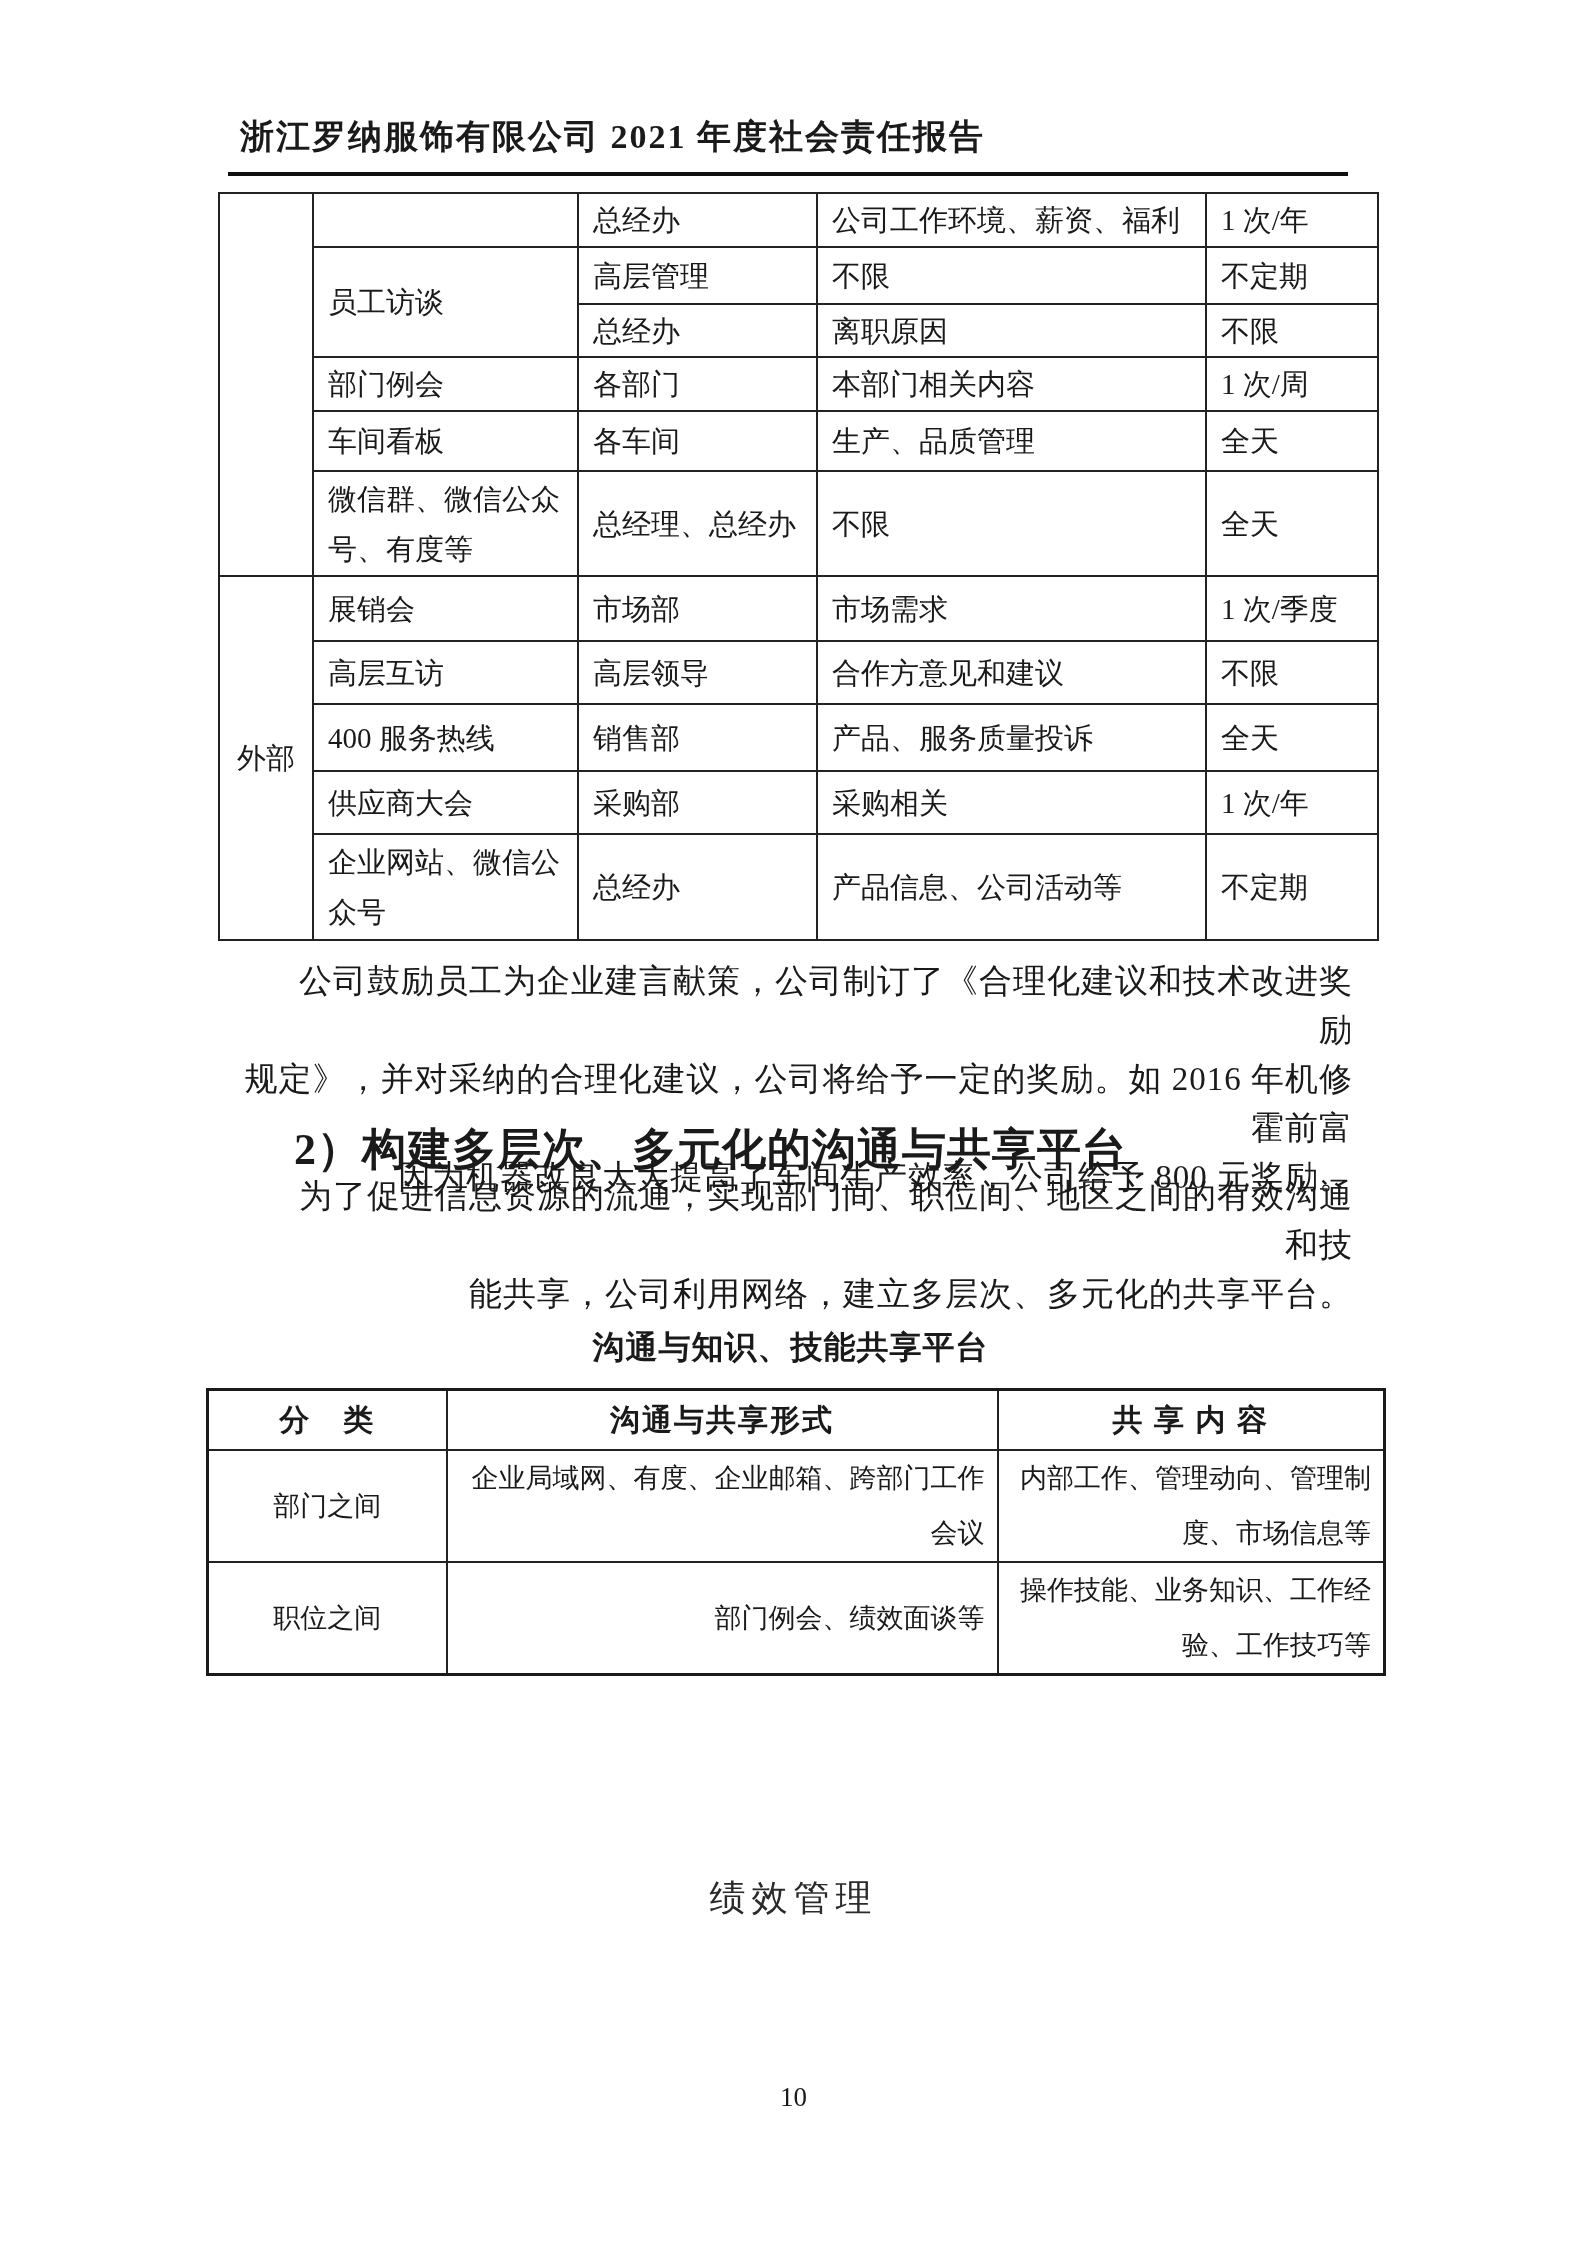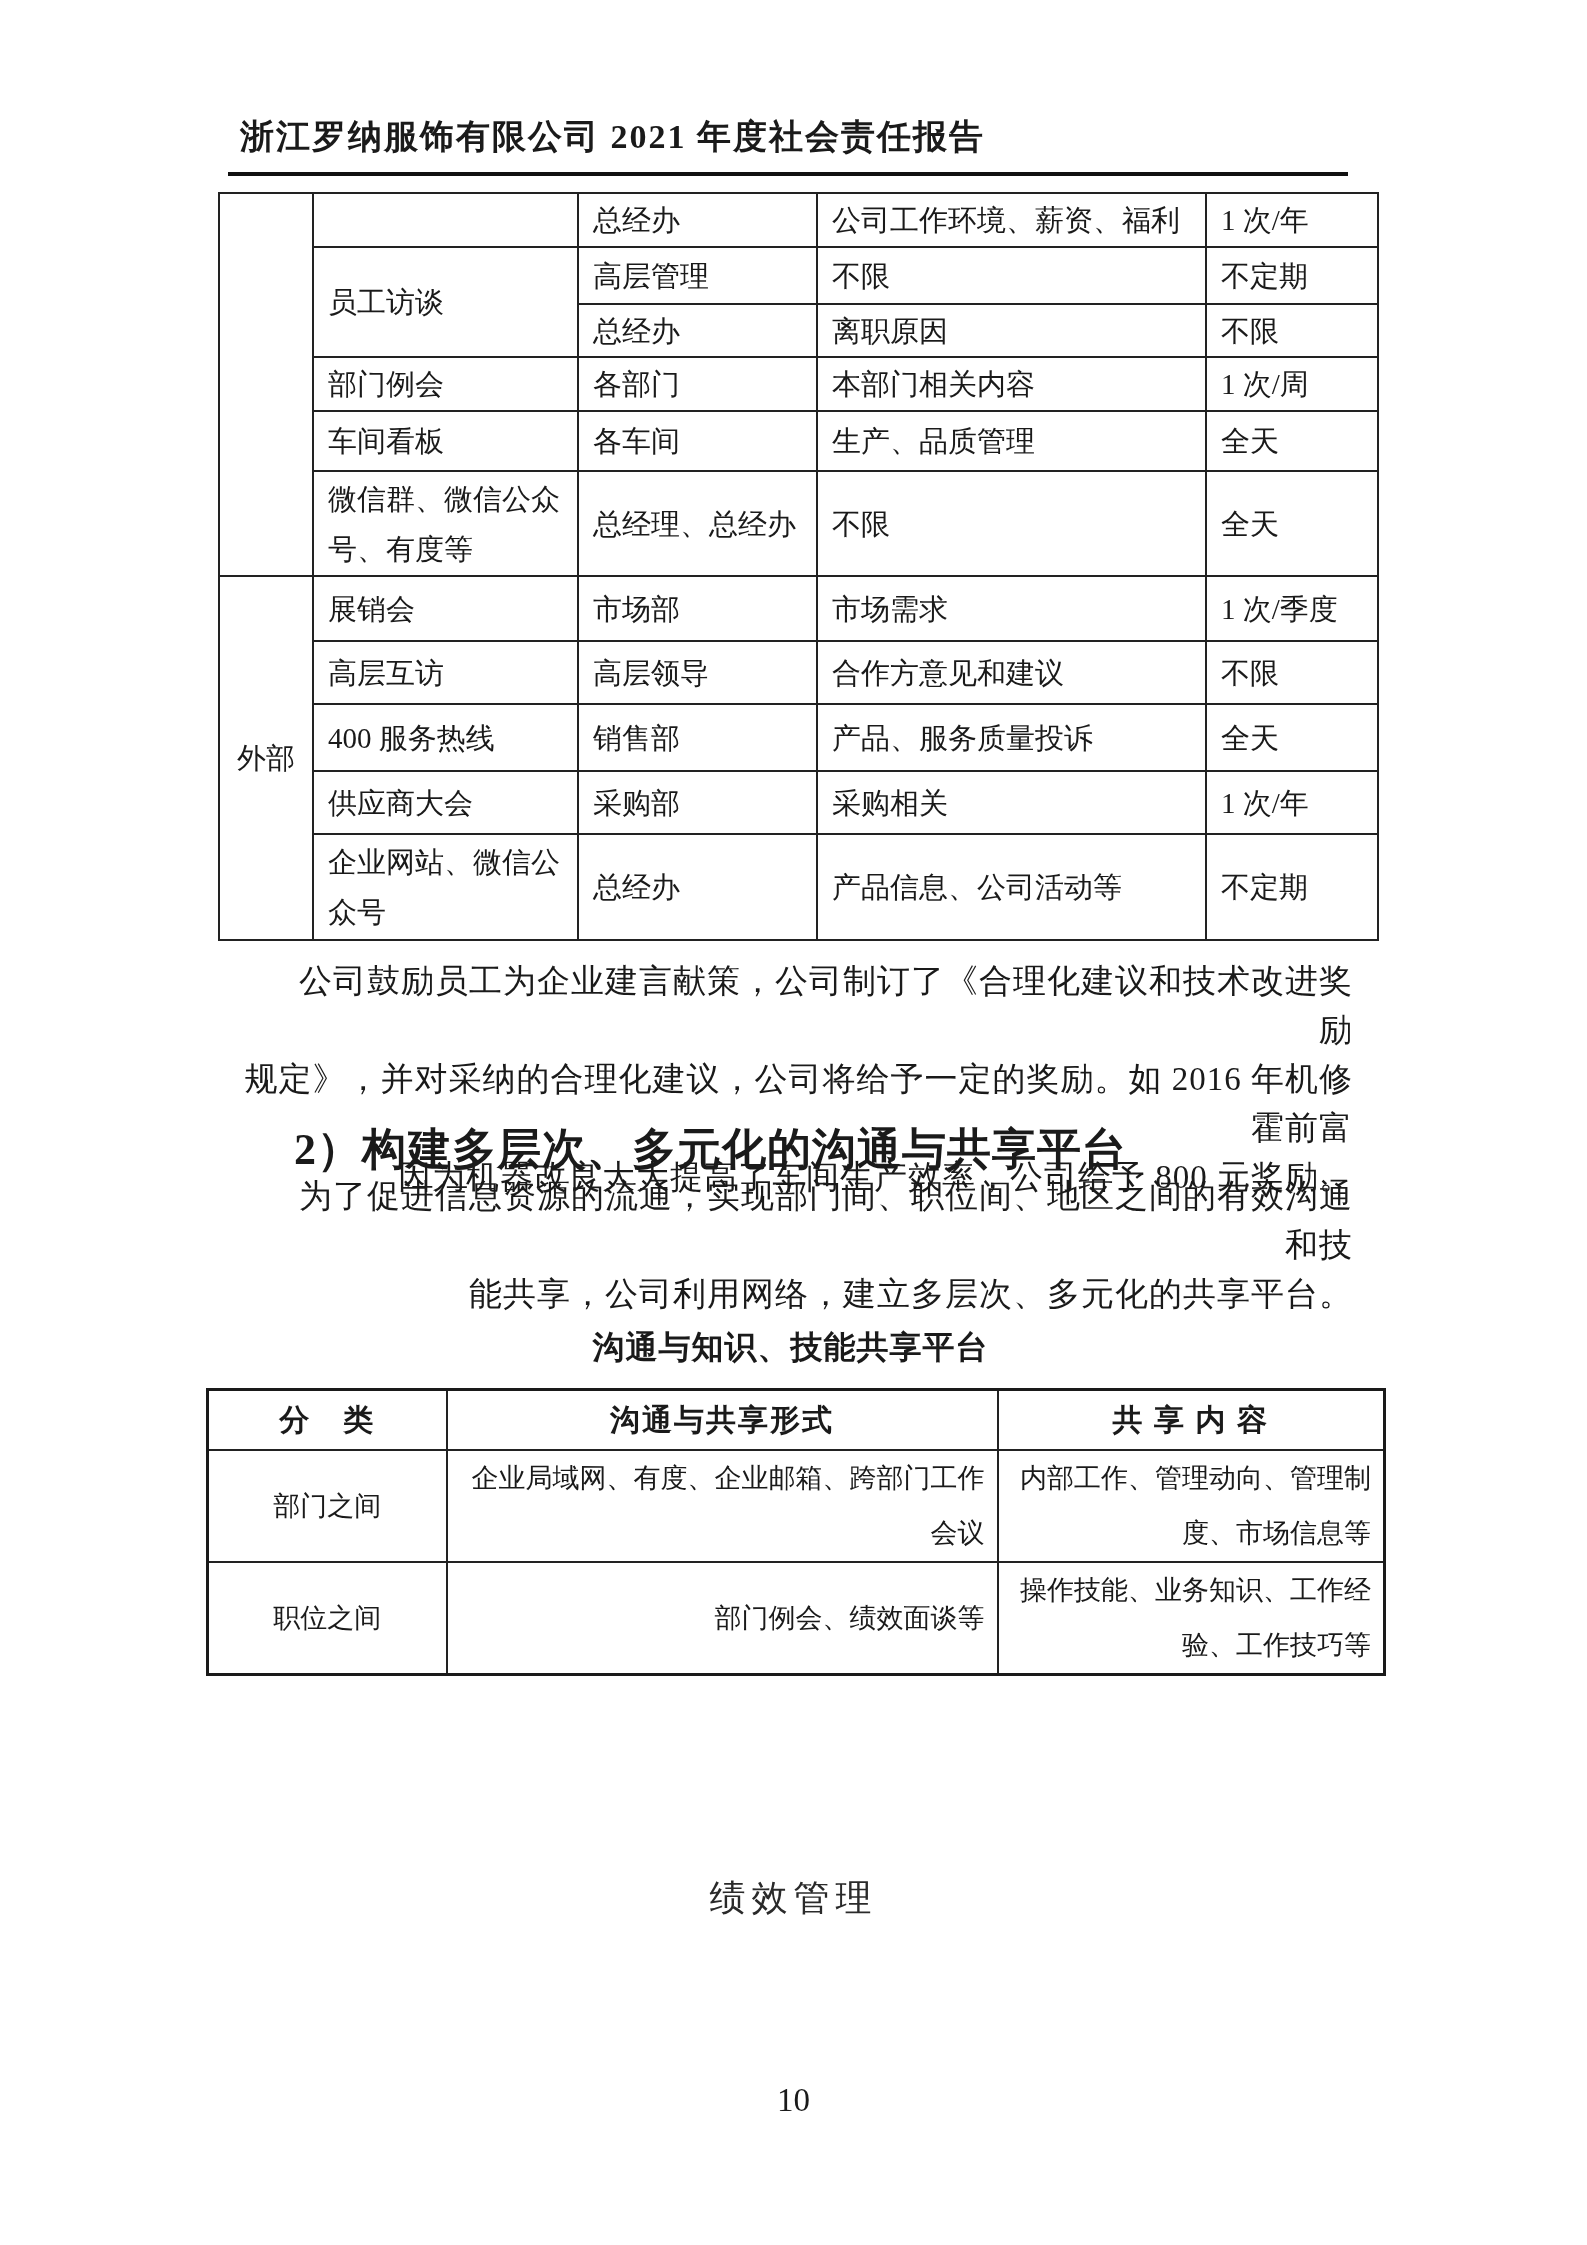--- a/index.html
+++ b/index.html
@@ -126,21 +126,21 @@
     text-align: center;
     font-size: 36px;
     letter-spacing: 6px;
     color: #2a2a2a;
   }
   .page-number {
     position: absolute;
     left: 0; top: 2082px;
     width: 1587px;
     text-align: center;
-    font-size: 33px;
+    font-size: 27px;
   }
 </style>
 </head>
 <body>
 
 <div class="page">
 
   <div class="doc-header">浙江罗纳服饰有限公司 2021 年度社会责任报告</div>
 
   <div class="header-rule"></div>

